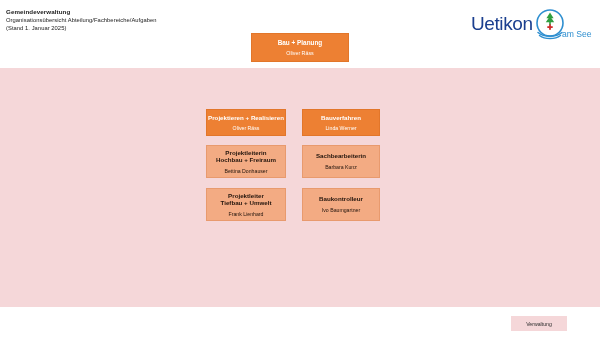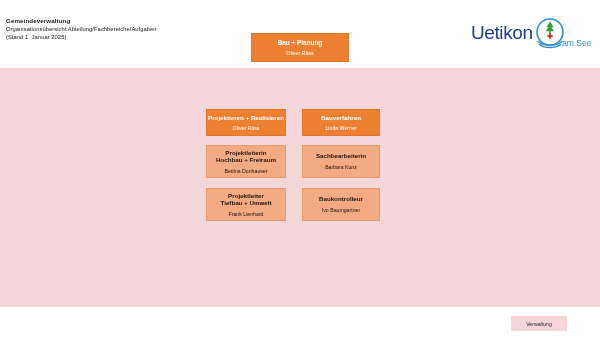--- a/index.html
+++ b/index.html
@@ -11,21 +11,21 @@
     height: 337px;
     background: #ffffff;
     font-family: "Liberation Sans", sans-serif;
     overflow: hidden;
     position: relative;
   }
 
   
   .header {
     position: absolute;
-    left: 0; top: 9px;
+    left: 0; top: 0;
     width: 600px;
     height: 68px;
     background: #ffffff;
   }
   .header-text {
     position: absolute;
     left: 6px;
     top: 8px;
     color: #1a1a1a;
   }

